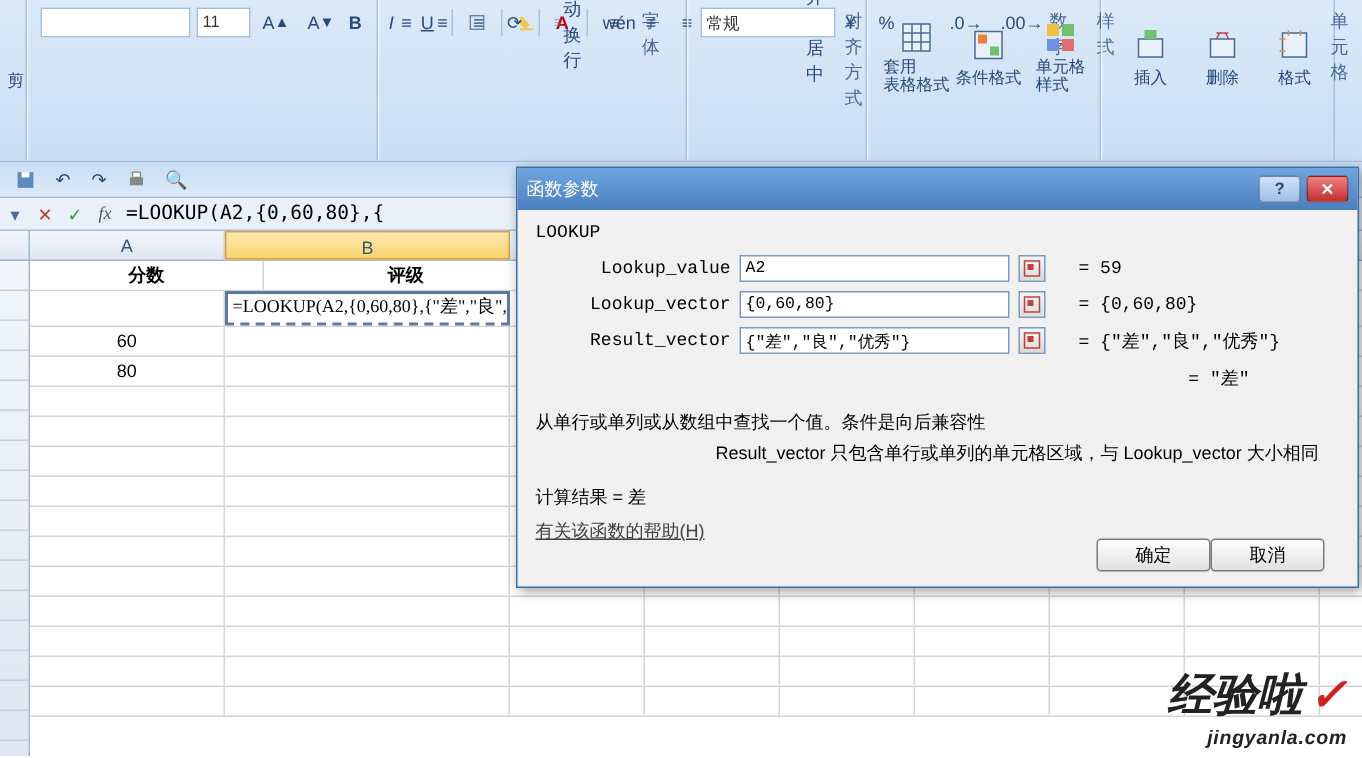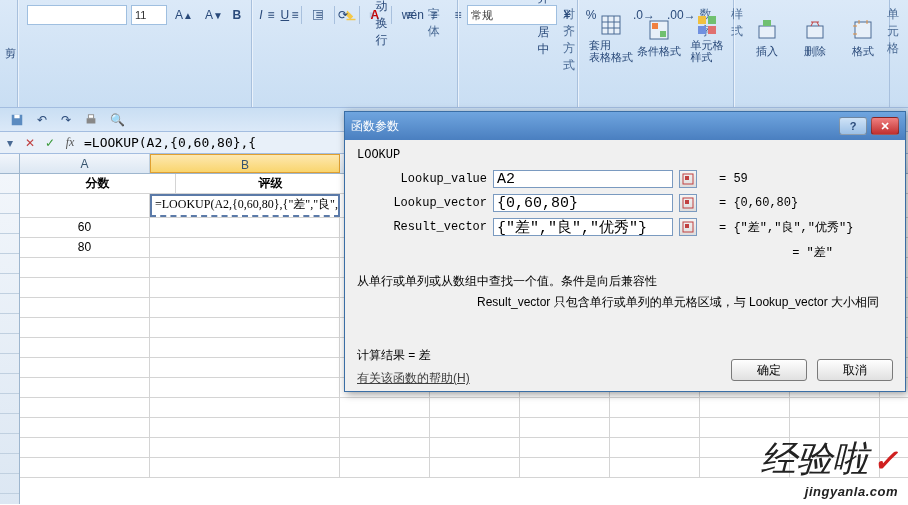--- a/index.html
+++ b/index.html
@@ -38,32 +38,32 @@
 .titlebar{height:28px;background:linear-gradient(#6fa5df,#4a7fc0);display:flex;align-items:center;padding:0 6px;color:#fff;justify-content:space-between}
 .titlebar-left{display:flex;align-items:center;gap:6px}
 .winbtns{display:flex;gap:4px}
 .winbtn{width:28px;height:18px;border-radius:3px;display:flex;align-items:center;justify-content:center;font-size:11px;font-weight:bold;border:1px solid rgba(0,0,0,.3)}
 .winbtn.help{background:linear-gradient(#cfe3f7,#9cc0e6);color:#2a4a7a}
 .winbtn.close{background:linear-gradient(#f08080,#c03030);color:#fff}
 .dlgbody{padding:8px 12px}
 .fname{font-family:'Courier New',monospace;font-size:12px;margin-bottom:6px}
 .argrow{display:flex;align-items:center;height:22px;margin-bottom:2px;gap:6px}
 .arglbl{width:130px;text-align:right;font-family:'Courier New',monospace}
-.arginp{width:180px;height:18px;border:1px solid #7a9ac0;background:#fff;padding:0 3px;font-family:'Courier New',monospace;font-size:15px}
+.arginp{width:180px;height:18px;border:1px solid #7a9ac0;background:#fff;padding:0 3px;font-family:'Courier New',monospace;font-size:11px}
 .refbtn{width:18px;height:18px;border:1px solid #7a9ac0;background:linear-gradient(#f5f5f5,#ddd);display:flex;align-items:center;justify-content:center}
 .refbtn svg{width:12px;height:12px}
 .argval{font-family:'Courier New',monospace;margin-left:16px}
 .desc{margin:12px 0 4px 0;font-size:12px}
 .desc2{margin-left:120px;font-size:12px;line-height:1.4}
-.result{margin-top:36px;font-size:12px}
+.result{margin-top:12px;font-size:12px}
 .helplink{color:#404040;text-decoration:underline;cursor:pointer;font-size:12px}
-.dlgbtns{position:absolute;bottom:10px;right:12px;display:flex;gap:10px}
+.dlgbtns{position:absolute;bottom:10px;right:22px;display:flex;}
 .dlgbtn{width:76px;height:22px;border:1px solid #7a7a7a;background:linear-gradient(#fefefe,#e0e0e0);border-radius:3px;font-size:12px}
 .watermark{position:absolute;right:10px;bottom:6px;text-align:right;font-style:italic;color:#222}
-.watermark .big{font-size:36px;font-weight:normal;font-family:'KaiTi',serif}
+.watermark .big{font-size:30px;font-weight:bold;font-family:'KaiTi',serif}
 .watermark .chk{color:#d02020;font-size:30px;font-weight:bold}
 .watermark .url{font-size:13px;font-weight:bold;letter-spacing:.5px}
 .cut{width:14px;display:flex;flex-direction:column;justify-content:center;align-items:center;font-size:11px;color:#2a4a7a;border-right:1px solid #a8c0dd;padding:4px 1px}
 </style>
 </head>
 <body>
 
 <div class="ribbon">
   <div class="cut">剪</div>
 

